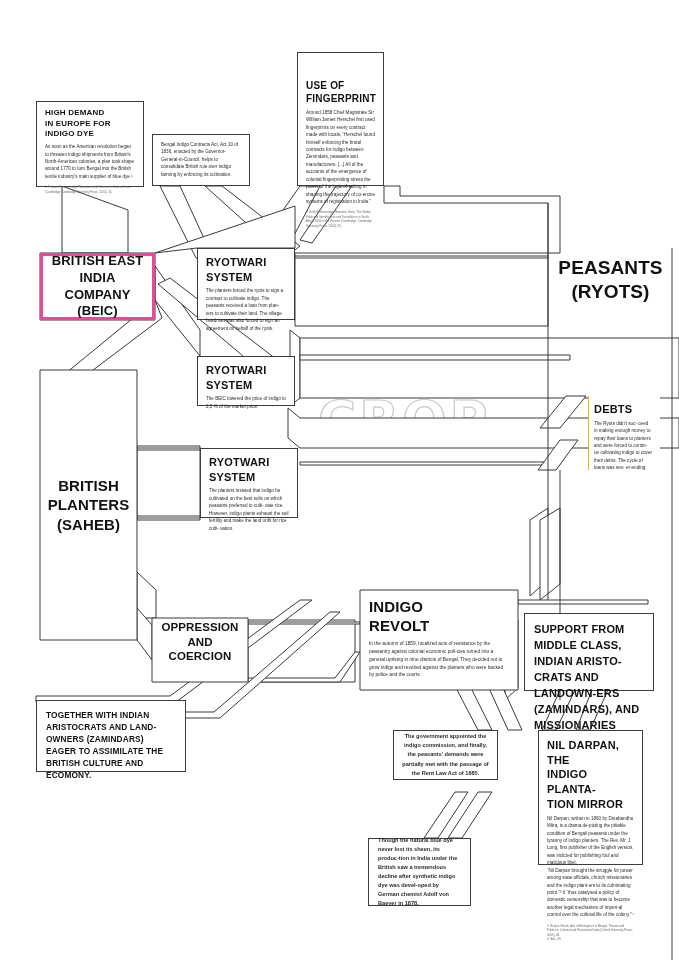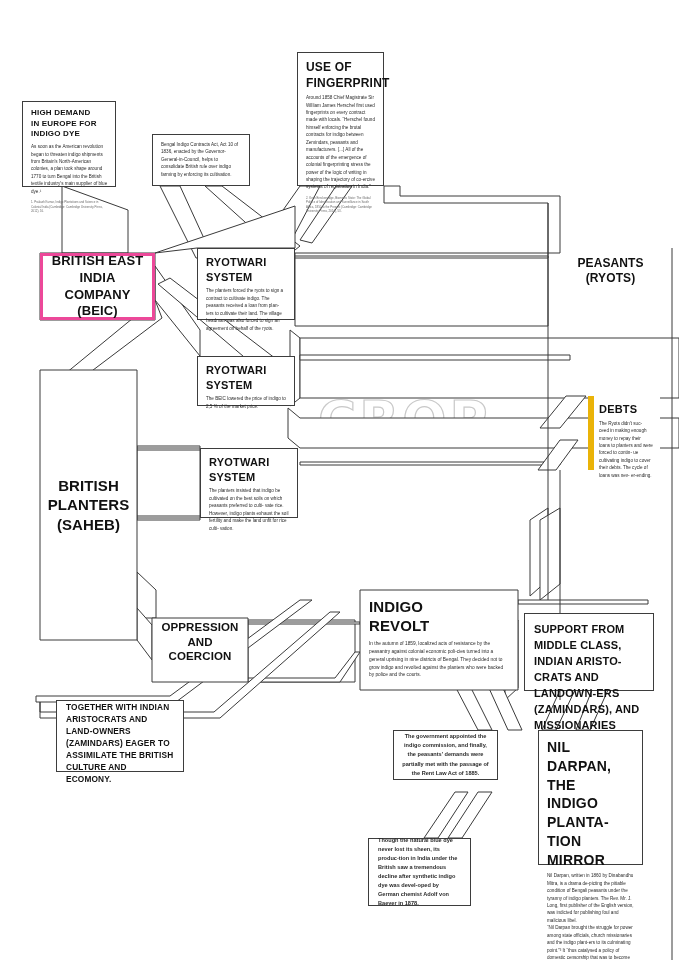--- a/index.html
+++ b/index.html
@@ -168,61 +168,61 @@
 
     <path class="band" d="M40,370 L137,370 L137,640 L40,640 Z"></path>
 
     <path class="band" d="M40,253 L155,253 L155,320 L40,320 Z"></path>
 
     <path class="band" d="M152,618 L248,618 L248,682 L152,682 Z"></path>
 
     <path class="band" d="M360,590 L518,590 L518,690 L360,690 Z"></path>
   </svg>
 
-  <div class="box" style="left:22px; top:101px; width:94px; height:86px;">
+  <div class="box" style="left:36px; top:101px; width:108px; height:86px;">
     <p class="title-sm" style="white-space:pre-line; font-size:8px;">HIGH DEMAND
 IN EUROPE FOR
 INDIGO DYE</p>
     <p class="body-txt">As soon as the American revolution began to threaten indigo shipments from Britain's North-American colonies, a plan took shape around 1770 to turn Bengal into the British textile industry's main supplier of blue dye.¹</p>
     <p class="footnote">1. Prakash Kumar, Indigo Plantations and Science in Colonial India (Cambridge: Cambridge University Press, 2012), 16.</p>
   </div>
 
   <div class="box" style="left:152px; top:134px; width:98px; height:52px;">
     <p class="body-txt">Bengal Indigo Contracts Act, Act 10 of 1836, enacted by the Governor-General-in-Council, helps to consolidate British rule over indigo farming by enforcing its cultivation.</p>
   </div>
 
   <div class="box" style="left:297px; top:52px; width:87px; height:134px;">
-    <p class="title-sm" style="white-space:pre-line; font-size:12px;">USE OF
+    <p class="title-sm" style="white-space:pre-line; font-size:10px;margin-top:20px;">USE OF
 FINGERPRINT</p>
     <p class="body-txt">Around 1858 Chief Magistrate Sir William James Herschel first used fingerprints on every contract made with locals. “Herschel found himself enforcing the brutal contracts for indigo between Zemindars, peasants and manufacturers. [...] All of the accounts of the emergence of colonial fingerprinting stress the power of the logic of writing in shaping the trajectory of co-ercive systems of registration in India.”</p>
     <p class="footnote">2. Keith Breckenridge, Biometric State: The Global Politics of Identification and Surveillance in South Africa, 1850 to the Present (Cambridge: Cambridge University Press, 2014), 53.</p>
   </div>
 
   <div class="box major" style="left:40px; top:253px; width:115px; height:67px; display:flex; align-items:center; justify-content:center; padding:4px;">
     <p class="title-xl center" style="white-space:pre-line; font-size:13px;">BRITISH EAST
 INDIA COMPANY
 (BEIC)</p>
   </div>
 
   <div class="box" style="left:197px; top:248px; width:98px; height:72px;">
     <p class="title-sm">RYOTWARI SYSTEM</p>
     <p class="body-txt">The planters forced the ryots to sign a contract to cultivate indigo. The peasants received a loan from plan- ters to cultivate their land. The village headman was also forced to sign an agreement on behalf of the ryots.</p>
   </div>
 
   <div class="box major" style="left:548px; top:248px; width:124px; height:72px; border:none; background:transparent; display:flex; align-items:flex-start; justify-content:center; padding-top:8px;">
-    <p class="title-xl center" style="white-space:pre-line; font-size:12px;">PEASANTS
+    <p class="title-xl center" style="white-space:pre-line; font-size:19px;">PEASANTS
 (RYOTS)</p>
   </div>
 
   <div class="box" style="left:197px; top:356px; width:98px; height:50px;">
     <p class="title-sm">RYOTWARI SYSTEM</p>
     <p class="body-txt">The BEIC lowered the price of indigo to 2,5 % of the market price.</p>
   </div>
 
-  <div class="box" style="left:588px; top:396px; width:72px; height:74px; border-left:6px solid #eab308; border-top:none; border-right:none; border-bottom:none; padding-left:5px;">
+  <div class="box" style="left:588px; top:396px; width:72px; height:74px; border-left:1px solid #eab308; border-top:none; border-right:none; border-bottom:none; padding-left:5px;">
     <p class="title-sm">DEBTS</p>
     <p class="body-txt">The Ryots didn't suc- ceed in making enough money to repay their loans to planters and were forced to contin- ue cultivating indigo to cover their debts. The cycle of loans was nev- er-ending.</p>
   </div>
 
   <div class="box major" style="left:40px; top:370px; width:97px; height:270px; border:none; background:transparent; display:flex; align-items:center; justify-content:center; padding:4px;">
     <p class="title-xl center" style="white-space:pre-line; font-size:15px;text-align:center;">BRITISH
 PLANTERS
 (SAHEB)</p>
   </div>
 
@@ -240,30 +240,30 @@
   <div class="box major" style="left:360px; top:590px; width:158px; height:100px; border:none; background:transparent; padding:7px 9px;">
     <p class="title-xl" style="white-space:pre-line; font-size:15px; margin-bottom:5px;">INDIGO
 REVOLT</p>
     <p class="body-txt" style="font-size:4.8px;">In the autumn of 1859, localized acts of resistance by the peasantry against colonial economic poli-cies turned into a general uprising in nine districts of Bengal. They decided not to grow indigo and revolted against  the planters who were backed by police and the courts.</p>
   </div>
 
   <div class="box" style="left:524px; top:613px; width:130px; height:78px; padding:8px 9px;">
     <p class="cap-txt" style="font-size:11px; line-height:1.45;">SUPPORT FROM MIDDLE CLASS, INDIAN ARISTO-CRATS AND LANDOWN-ERS (ZAMINDARS), AND MISSIONARIES</p>
   </div>
 
-  <div class="box" style="left:36px; top:700px; width:128px; height:72px; padding:0 9px;margin-left:20px;">
+  <div class="box" style="left:36px; top:700px; width:150px; height:72px; padding:8px 9px;">
     <p class="cap-txt" style="font-size:8.3px; line-height:1.45;">TOGETHER WITH INDIAN ARISTOCRATS AND LAND-OWNERS (ZAMINDARS) EAGER TO ASSIMILATE THE BRITISH CULTURE AND ECOMONY.</p>
   </div>
 
   <div class="box" style="left:393px; top:730px; width:105px; height:50px; padding:7px 8px; display:flex; align-items:center;">
     <p class="body-txt bold" style="text-align:center; width:100%;">The government appointed the indigo commission, and finally, the peasants' demands were partially met with the passage of the Rent Law Act of 1885.</p>
   </div>
 
   <div class="box" style="left:538px; top:730px; width:105px; height:135px; padding:7px 8px;">
-    <p class="title-sm" style="white-space:pre-line; font-size:14px;">NIL DARPAN, THE
+    <p class="title-sm" style="white-space:pre-line; font-size:11px;">NIL DARPAN, THE
 INDIGO PLANTA-
 TION MIRROR</p>
     <p class="body-txt" style="white-space:pre-line;">Nil Darpan, written in 1860 by Dinabandhu Mitra, is a drama de-picting the pitiable condition of Bengali peasants under the tyranny of indigo planters. The Rev. Mr. J. Long, first publisher of the English version, was indicted for publishing foul and malicious libel.
 “Nil Darpan brought the struggle for power among state officials, church missionaries and the indigo plant-ers to its culminating point.”³ It “thus catalysed a policy of domestic censorship that was to become another legal mechanism of imperi-al control over the cultural life of the colony.”⁴</p>
     <p class="footnote" style="white-space:pre-line;">3. Ranjan Ghosh, Arts of Emergence in Bengal: Theatre and Politics in Colonial and Postcolonial India (Oxford University Press, 2005), 48.
 4. Ibid., 49.</p>
   </div>
 
   <div class="box" style="left:368px; top:838px; width:103px; height:68px; padding:8px 9px; display:flex; align-items:center;">
     <p class="body-txt bold" style="width:100%;">Though the natural blue dye never lost its sheen, its produc-tion in India under the British saw a tremendous decline after synthetic indigo dye was devel-oped by German chemist Adolf von Baeyer in 1878.</p>

